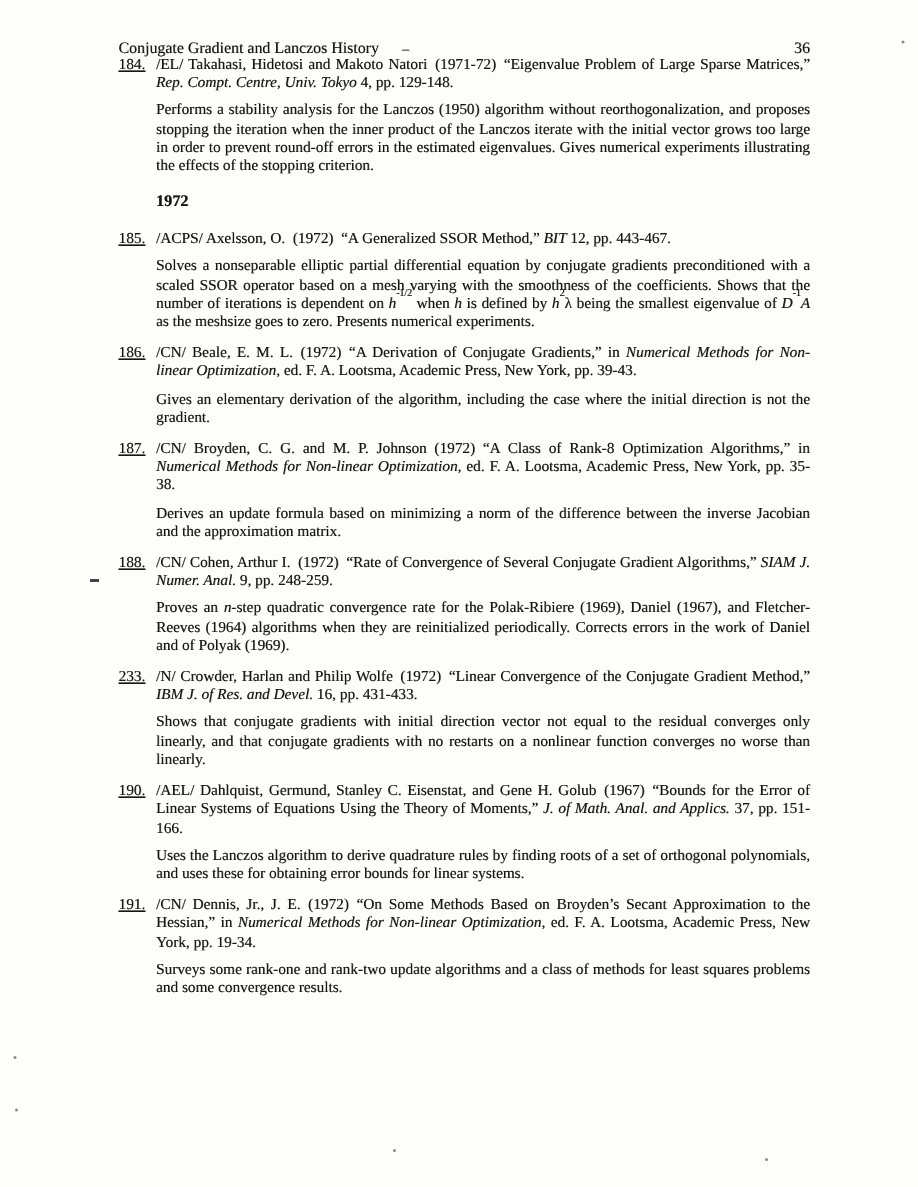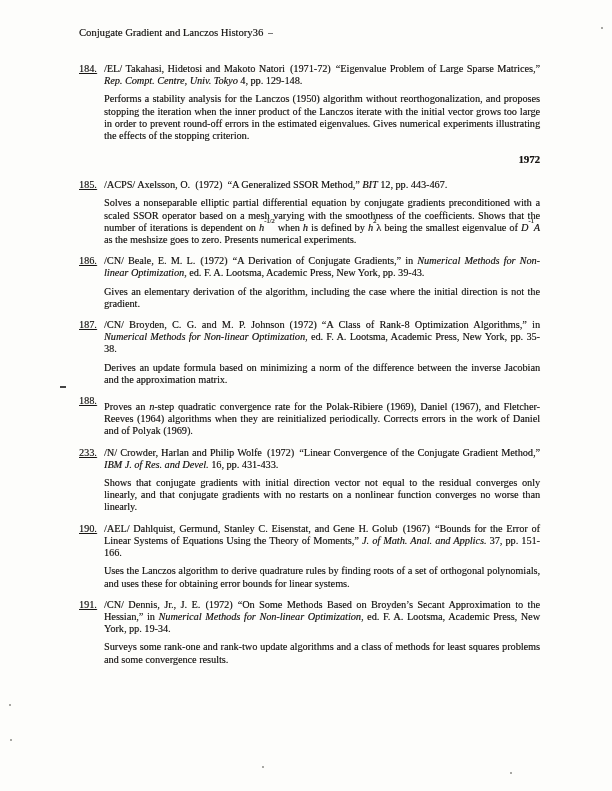--- a/index.html
+++ b/index.html
@@ -11,24 +11,23 @@
     color: #171513;
     overflow: hidden;
   }
   .page-inner {
     position: absolute;
     left: 79px; top: 27px;
     width: 461px;
   }
   .page-header {
     display: flex;
-    justify-content: flex-start;
+    justify-content: space-between;
     align-items: baseline;
     font-size: 10.6px;
-    margin-bottom: 25px;
     text-shadow: 0.3px 0 0 rgba(20,18,16,0.5);
   }
   .bib { }
   .entry {
     display: flex;
     margin-bottom: 9px;
   }
   .num {
     flex: none;
     width: 25px;
@@ -47,21 +46,20 @@
     line-height: 12.2px;
     text-shadow: 0.3px 0 0 rgba(20,18,16,0.5);
     font-family: Liberation Serif, serif;
   }
   .note { margin-top: 6px; }
   .year-heading {
     font-weight: bold;
     font-size: 10.8px;
     margin: 11px 0 14px 25px;
     text-shadow: 0.3px 0 0 rgba(20,18,16,0.6);
-    text-align: right;
   }
   em { font-style: italic; }
   sup.s {
     font-size: 7px;
     line-height: 0;
     position: relative;
     top: -3.2px;
     letter-spacing: -0.2px;
   }
   
@@ -102,20 +100,21 @@
       <div class="entry">
         <span class="num">187.</span>
         <div class="entry-body">
           <p class="ref"><span>/CN/ Broyden, C. G. and M. P. Johnson (1972) “A Class of Rank-8 Optimization Algorithms,” in </span><em>Numerical Methods for Non-linear Optimization</em><span>, ed. F. A. Lootsma, Academic Press, New York, pp. 35-38.</span></p>
           <p class="note"><span>Derives an update formula based on minimizing a norm of the difference between the inverse Jacobian and the approximation matrix.</span></p>
         </div>
       </div>
       <div class="entry">
         <span class="num">188.</span>
         <div class="entry-body">
+          <p class="ref"><span>/CN/ Cohen, Arthur I. (1972) “Rate of Convergence of Several Conjugate Gradient Algorithms,” </span><em>SIAM J. Numer. Anal.</em><span> 9, pp. 248-259.</span></p>
           <p class="note"><span>Proves an </span><em>n</em><span>-step quadratic convergence rate for the Polak-Ribiere (1969), Daniel (1967), and Fletcher-Reeves (1964) algorithms when they are reinitialized periodically.  Corrects errors in the work of Daniel and of Polyak (1969).</span></p>
         </div>
       </div>
       <div class="entry">
         <span class="num">233.</span>
         <div class="entry-body">
           <p class="ref"><span>/N/ Crowder, Harlan and Philip Wolfe (1972) “Linear Convergence of the Conjugate Gradient Method,” </span><em>IBM J. of Res. and Devel.</em><span> 16, pp. 431-433.</span></p>
           <p class="note"><span>Shows that conjugate gradients with initial direction vector not equal to the residual converges only linearly, and that conjugate gradients with no restarts on a nonlinear function converges no worse than linearly.</span></p>
         </div>
       </div>

